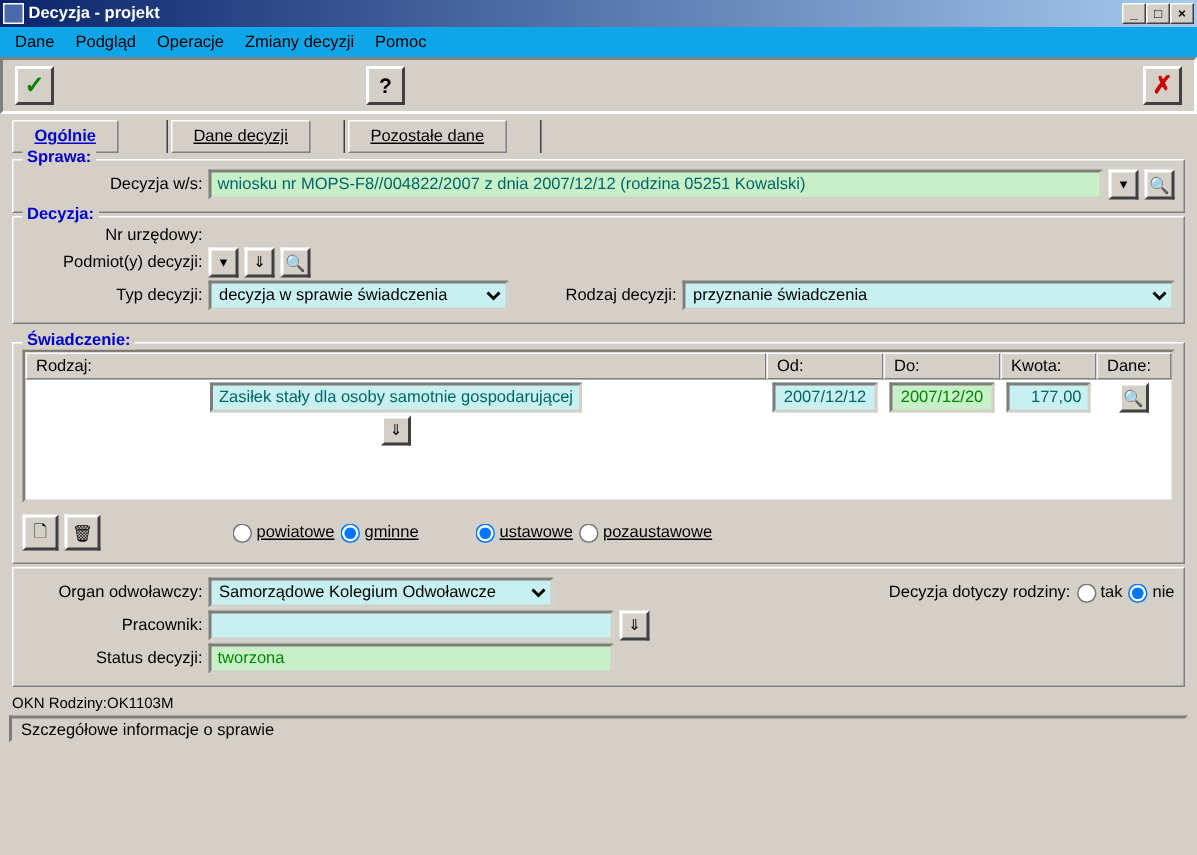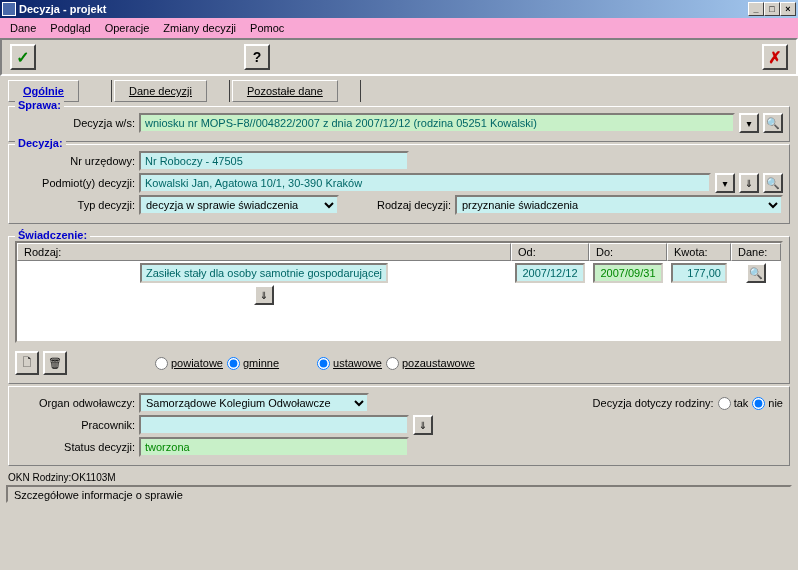--- a/index.html
+++ b/index.html
@@ -2,21 +2,21 @@
 <html><head>
 <meta charset="utf-8">
 <style>
 * { box-sizing: border-box; margin: 0; padding: 0; font-family: Tahoma, sans-serif; font-size: 11px; }
 body { background: #d4d0c8; width: 798px; height: 570px; overflow: hidden; }
 .titlebar { background: linear-gradient(to right, #0a246a, #a6caf0); height: 18px; display: flex; align-items: center; padding: 0 2px; color: white; }
 .titlebar-icon { width: 14px; height: 14px; background: #4a6aaa; border: 1px solid #fff; margin-right: 3px; }
 .titlebar-text { flex: 1; font-weight: bold; }
 .titlebar-btns { display: flex; gap: 0; }
 .titlebar-btn { width: 16px; height: 14px; background: #d4d0c8; border: 1px solid; border-color: #fff #404040 #404040 #fff; display: flex; align-items: center; justify-content: center; font-size: 9px; font-weight: bold; cursor: pointer; color: black; }
-.menubar { background: #f9a8d4; height: 20px; display: flex; align-items: center; padding: 0 4px; gap: 2px; }
+.menubar { background: #0ea5e9; height: 20px; display: flex; align-items: center; padding: 0 4px; gap: 2px; }
 .menu-item { padding: 2px 6px; cursor: pointer; }
 .toolbar { background: #d4d0c8; padding: 4px 8px; display: flex; align-items: center; gap: 4px; border: 2px solid; border-color: #808080 #fff #fff #808080; }
 .tool-btn { width: 26px; height: 26px; background: #d4d0c8; border: 2px solid; border-color: #fff #404040 #404040 #fff; display: flex; align-items: center; justify-content: center; cursor: pointer; }
 .check-icon { color: #008000; font-size: 16px; font-weight: bold; }
 .x-icon { color: #cc0000; font-size: 16px; font-weight: bold; }
 .tabs { display: flex; padding: 4px 8px 0 8px; gap: 0; }
 .tab { padding: 4px 14px; border: 1px solid; border-color: #fff #808080 #808080 #fff; background: #d4d0c8; cursor: pointer; text-decoration: underline; }
 .tab.active { color: #0000cc; font-weight: bold; }
 .tab-sep { width: 1px; background: #404040; margin: 0 2px; }
 .content { padding: 2px 8px; }
@@ -100,25 +100,23 @@
       <div class="small-btn">
           <span>🔍</span>
         </div>
     </div>
   </div>
 
   <div class="fieldset">
     <div class="legend">Decyzja:</div>
     <div class="row">
       <div class="label">Nr urzędowy:</div>
-      <div class="input blue" style="width:270px">Nr Roboczy - 47505</div>
     </div>
     <div class="row">
       <div class="label">Podmiot(y) decyzji:</div>
-      <div class="input blue" style="flex:1">Kowalski Jan, Agatowa 10/1, 30-390 Kraków</div>
       <div class="small-btn">▾</div>
       <div class="small-btn">⇓</div>
       <div class="small-btn">
           <span>🔍</span>
         </div>
     </div>
     <div class="row">
       <div class="label">Typ decyzji:</div>
       <select style="width:200px"><option>decyzja w sprawie świadczenia</option></select>
       <div style="width:30px"></div>
@@ -140,21 +138,21 @@
       <div class="table-body">
         <div class="table-row">
           <div class="td" style="flex:1">
             <div class="input blue" style="flex:1">Zasiłek stały dla osoby samotnie gospodarującej</div>
             <div class="small-btn">⇓</div>
           </div>
           <div class="td" style="width:78px">
               <div class="input blue" style="width:100%;text-align:center">2007/12/12</div>
             </div>
           <div class="td" style="width:78px">
-              <div class="input greentext" style="width:100%;text-align:center">2007/09/31</div>
+              <div class="input greentext" style="width:100%;text-align:center">2007/12/20</div>
             </div>
           <div class="td" style="width:64px">
               <div class="input blue" style="width:100%;text-align:right">177,00</div>
             </div>
           <div class="td" style="width:50px">
               <div class="small-btn">
                 <span>🔍</span>
               </div>
             </div>
         </div>

